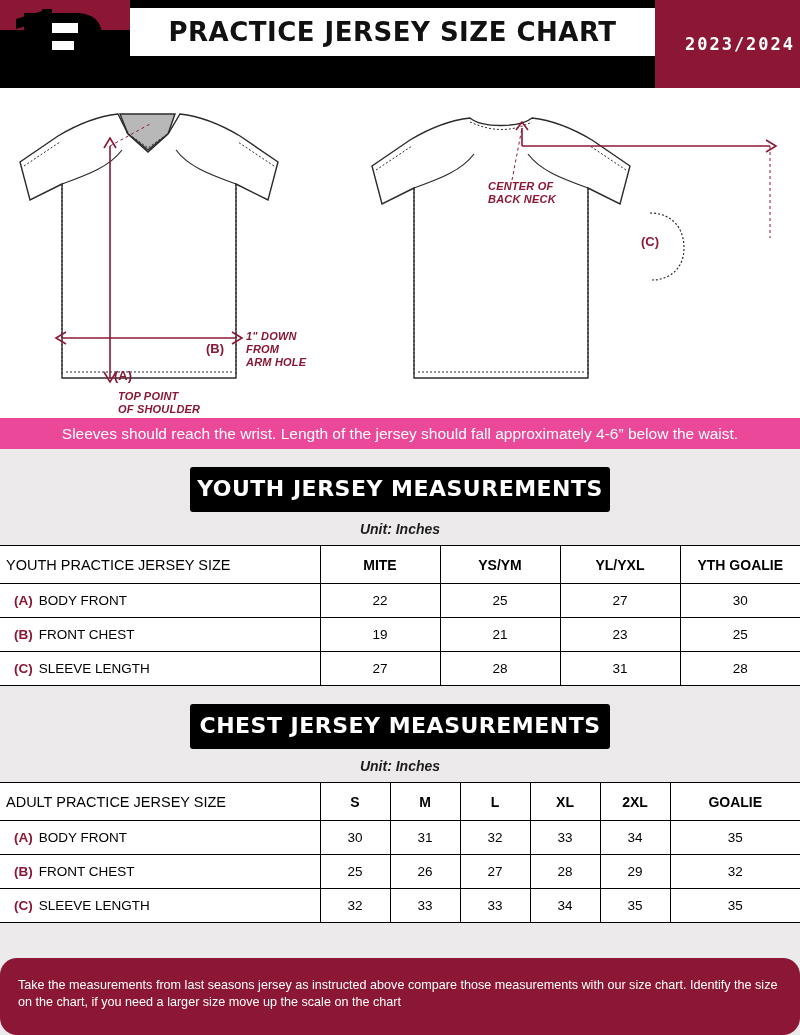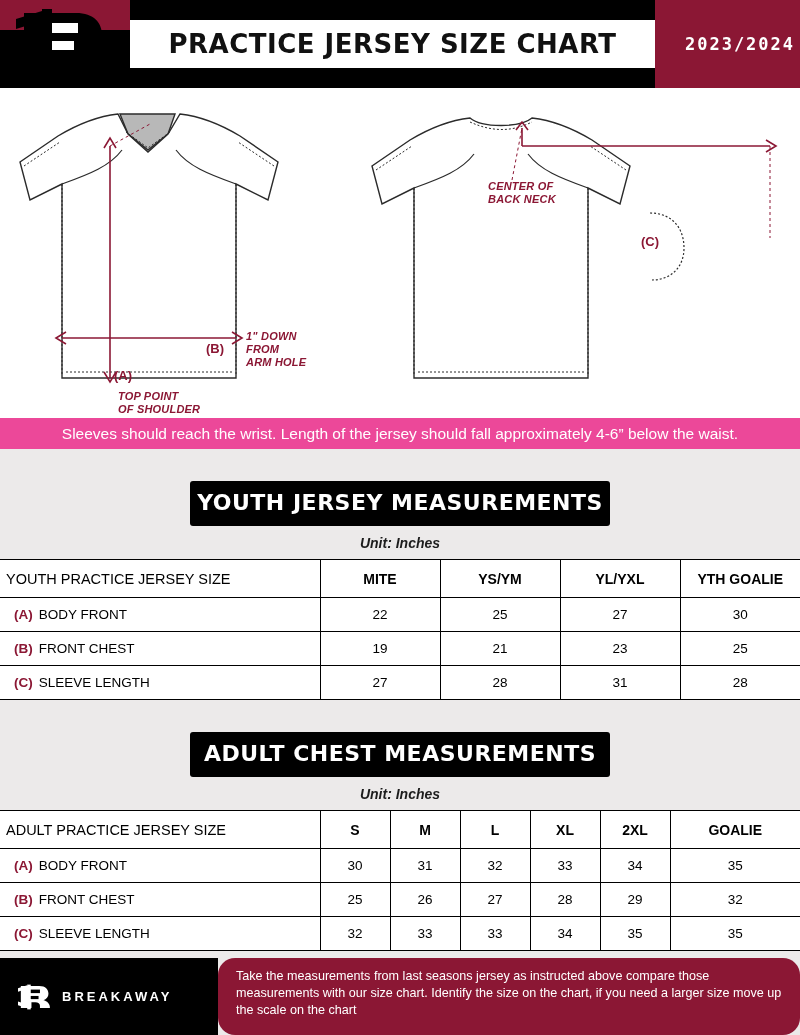--- a/index.html
+++ b/index.html
@@ -15,21 +15,21 @@
   .header { position: relative; height: 88px; background: #000000; }
   .header-left-block {
     position: absolute; left: 0; top: 0; width: 130px; height: 30px; background: #8b1734;
   }
   .logo-box {
     position: absolute; left: 12px; top: 8px; width: 104px; height: 72px;
     display: flex; align-items: center; justify-content: center;
   }
   .logo-b { display:block; }
   .title-plate {
-    position: absolute; left: 130px; top: 20px; width: 525px; height: 48px;
+    position: absolute; left: 130px; top: 8px; width: 525px; height: 48px;
     background: #ffffff; display: flex; align-items: center; justify-content: center;
   }
   .title-plate span {
     font-family: "DejaVu Sans", sans-serif;
     font-weight: 700; font-size: 26px; letter-spacing: .5px; color: #111;
   }
   .season-block {
     position: absolute; left: 655px; top: 0; width: 145px; height: 88px;
     background: #8b1734; display: flex; align-items: center; justify-content: center;
   }
@@ -57,21 +57,21 @@
   }
 
   
   .section { background: #eceaea; position: relative; }
   .plate {
     margin: 0 auto; background: #000; color: #fff; text-align: center;
     width: 420px; padding: 9px 0 11px; border-radius: 3px;
     font-family: "DejaVu Sans", sans-serif; font-weight: 700;
     font-size: 22px; letter-spacing: .5px;
   }
-  .plate-wrap { padding-top: 32px; }
+  .plate-wrap { padding-top: 18px; }
   .unit { text-align: center; font-style: italic; font-weight: 700; font-size: 14px; color: #1c1c1c; padding: 9px 0 8px; }
 
   table { width: 800px; border-collapse: collapse; background: #fff; }
   table td, table th { border: 1px solid #000; height: 34px; font-size: 13.5px; }
   thead th {
     background: #fff; font-weight: 700; text-align: center; font-size: 14px; height: 38px;
   }
   thead th.first { text-align: left; padding-left: 6px; font-weight: 400; font-size: 14.5px; }
   tbody td { text-align: center; background: #fff; }
   tbody td.first { text-align: left; padding-left: 14px; }
@@ -249,21 +249,21 @@
           <td>28</td>
           <td>31</td>
           <td>28</td>
         </tr>
       </tbody>
     </table>
   </div>
 
   <div class="section">
     <div class="plate-wrap">
-      <div class="plate">ADULT CHEST MEASUREMENTS</div>
+      <div class="plate">CHEST JERSEY MEASUREMENTS</div>
     </div>
     <div class="unit">Unit: Inches</div>
     <table class="no-outer">
       <thead>
         <tr>
           <th class="first" style="width:320px">ADULT PRACTICE JERSEY SIZE</th>
           <th style="width:70px">S</th>
           <th style="width:70px">M</th>
           <th style="width:70px">L</th>
           <th style="width:70px">XL</th>
@@ -303,27 +303,16 @@
           <td>33</td>
           <td>34</td>
           <td>35</td>
           <td>35</td>
         </tr>
       </tbody>
     </table>
   </div>
 
   <div class="footer">
-    <div class="footer-left">
-      <svg width="34" height="32" viewBox="0 0 96 70">
-        <path d="M8 4 L60 4 C78 4 86 14 86 26 C86 35 80 41 72 44 C82 46 90 54 90 63 L90 66 L62 66 L62 60 C62 54 57 50 49 50 L38 50 L38 66 L8 66 Z" fill="#ffffff"></path>
-        <path d="M26 0 L36 0 L36 70 L26 70 Z" fill="#ffffff"></path>
-        <path d="M36 14 L62 14 L62 24 L36 24 Z" fill="#000"></path>
-        <path d="M36 32 L58 32 L58 41 L36 41 Z" fill="#000"></path>
-        <path d="M0 10 L26 2 L26 12 L0 20 Z" fill="#ffffff"></path>
-        <path d="M0 48 L26 56 L26 66 L0 58 Z" fill="#ffffff"></path>
-      </svg>
-      <span class="txt">BREAKAWAY</span>
-    </div>
     <div class="footer-right">Take the measurements from last seasons jersey as instructed above compare those measurements  with our size chart. Identify the size on the chart, if you need a larger size move up the scale on the chart</div>
   </div>
 
 </div>
 
 </body></html>

